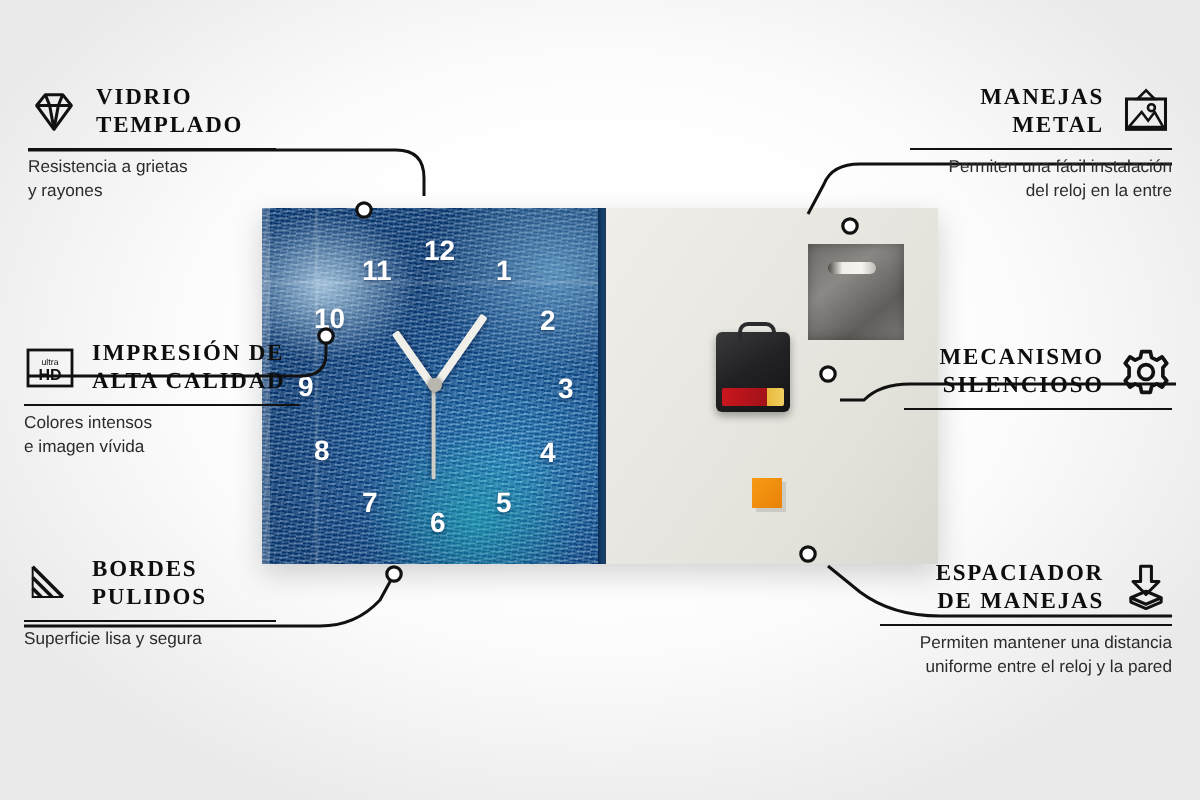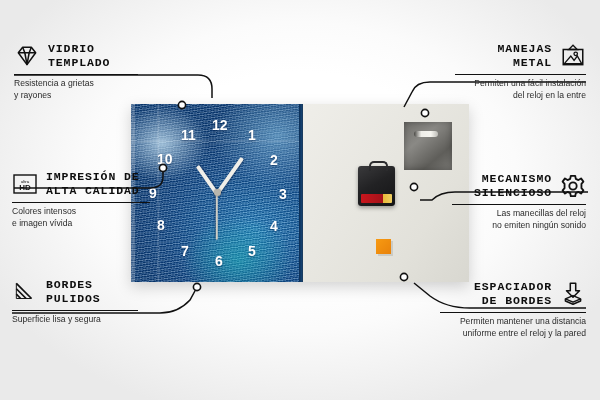--- a/index.html
+++ b/index.html
@@ -94,21 +94,21 @@
   .foam{
     position:absolute;left:73px;top:135px;width:15px;height:15px;
     background:linear-gradient(135deg,#f79a12,#e8820a);
     box-shadow:2px 2px 0 rgba(0,0,0,.10);
   }
 
   
   .callout{position:absolute;}
   .co-head{display:flex;align-items:center;gap:8px;}
   .co-title{
-    font-family:Liberation Mono, monospace;font-weight:bold;font-size:11.5px;
+    font-family:Liberation Serif, serif;font-weight:bold;font-size:11.5px;
     letter-spacing:.9px;color:#0e0e0e;line-height:1.25;white-space:pre-line;
   }
   .co-rule{height:1.4px;background:#111;margin-top:3px;}
   .co-sub{
     font-family:Liberation Sans, sans-serif;font-size:8.6px;color:#2b2b2b;
     line-height:1.35;margin-top:3px;white-space:pre-line;
   }
   .left .co-head{justify-content:flex-start;}
   .right .co-head{justify-content:flex-end;}
   .right .co-title{text-align:right;}
@@ -253,28 +253,26 @@
       <div class="co-title" style="flex:1">MECANISMO
 SILENCIOSO</div>
       <svg class="ico" viewBox="0 0 24 24">
         <g fill="none" stroke="#111" stroke-width="1.7" stroke-linejoin="round">
           <path d="M10 2.6 H14 L14.6 5.4 L17 6.5 L19.4 5 L21.6 8 L19.8 10 V14 L21.6 16 L19.4 19 L17 17.5 L14.6 18.6 L14 21.4 H10 L9.4 18.6 L7 17.5 L4.6 19 L2.4 16 L4.2 14 V10 L2.4 8 L4.6 5 L7 6.5 L9.4 5.4 Z"></path>
           <circle cx="12" cy="12" r="3.4"></circle>
         </g>
       </svg>
     </div>
     <div class="co-rule" style="width:134px;"></div>
-    <div class="co-sub">Las manecillas del reloj
-no emiten ningún sonido</div>
   </div>
 
   <div class="callout right" style="left:440px;top:280px;width:146px;">
     <div class="co-head">
       <div class="co-title" style="flex:1">ESPACIADOR
-DE BORDES</div>
+DE MANEJAS</div>
       <svg class="ico" viewBox="0 0 24 24">
         <g fill="none" stroke="#111" stroke-width="1.4" stroke-linejoin="round">
           <path d="M9.5 2 H14.5 V9 H18 L12 15 L6 9 H9.5 Z"></path>
           <path d="M5 16.5 L12 13.5 L19 16.5 L12 19.5 Z"></path>
           <path d="M5 16.5 V18.5 L12 21.5 L19 18.5 V16.5"></path>
         </g>
       </svg>
     </div>
     <div class="co-rule" style="width:146px;"></div>
     <div class="co-sub">Permiten mantener una distancia

